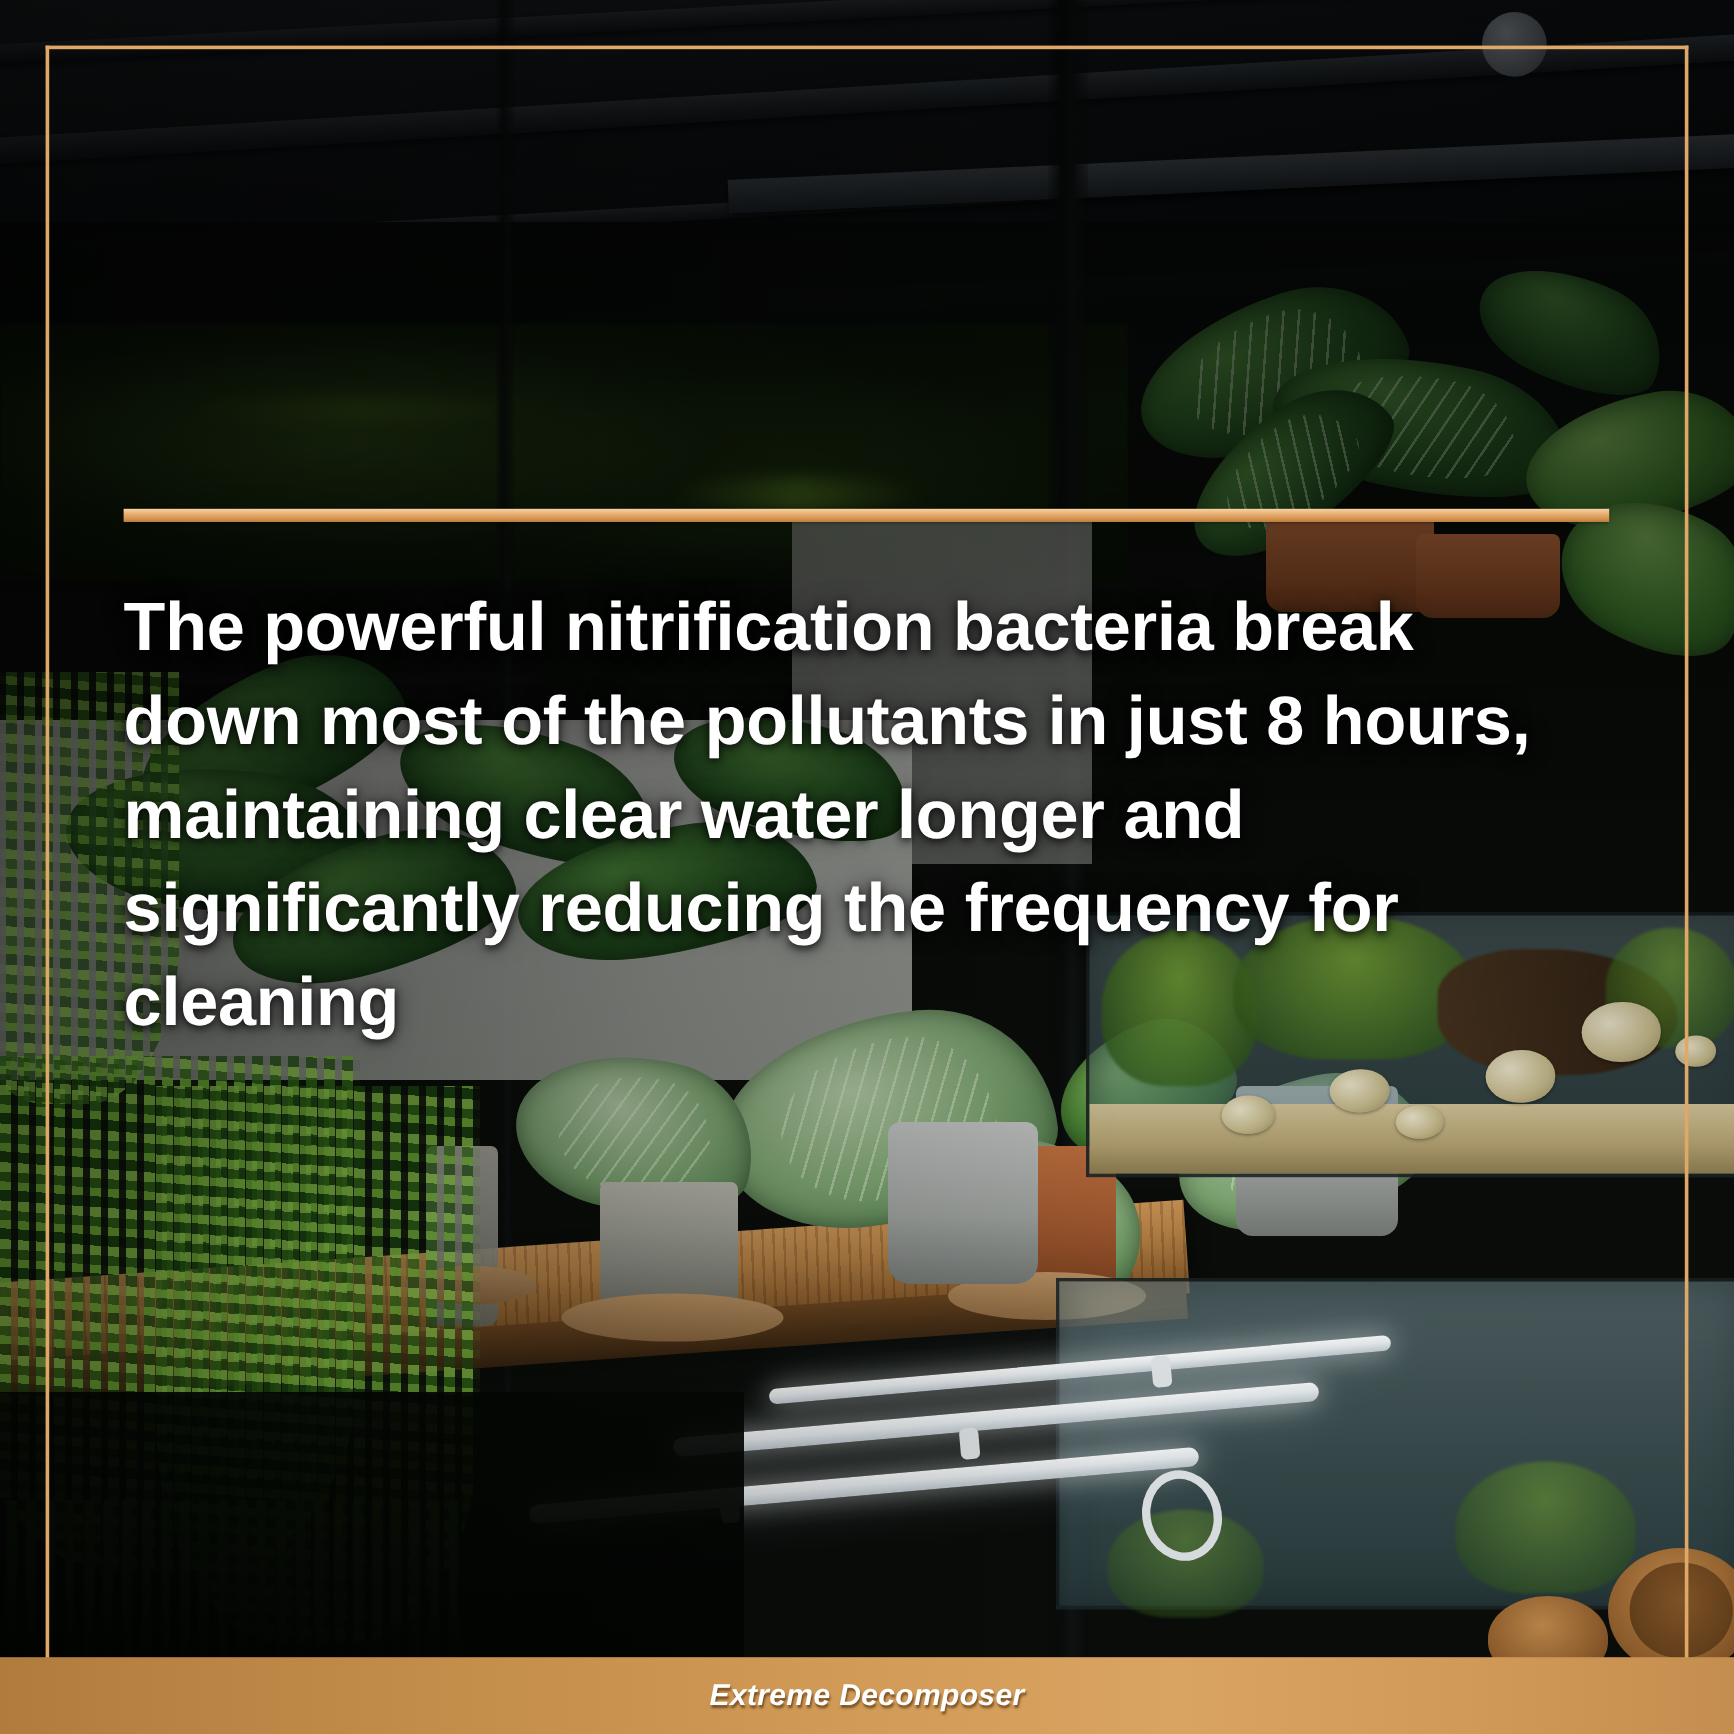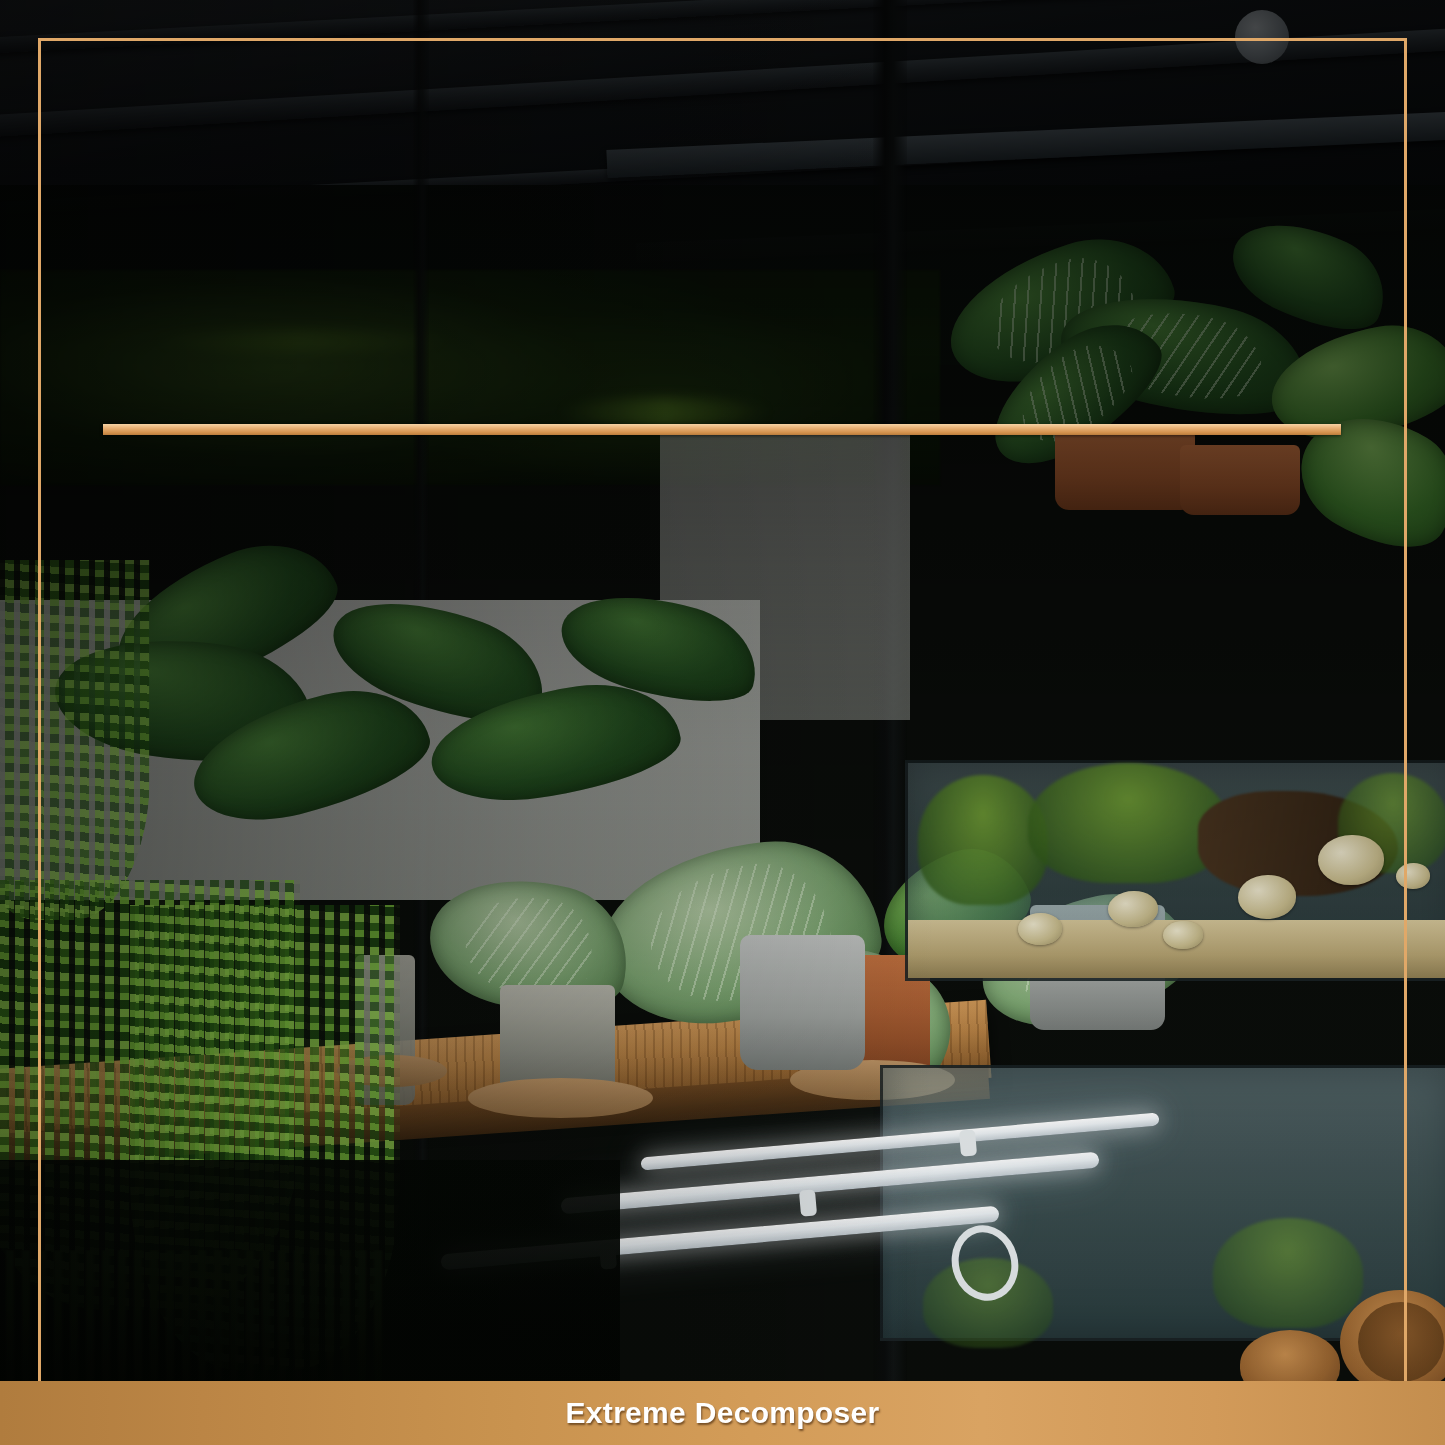--- a/index.html
+++ b/index.html
@@ -310,21 +310,22 @@
     background: linear-gradient(90deg,
        #b07c3e 0%, #bb8545 14%, #c8924e 34%, #d39c58 52%,
        #d9a362 68%, #d29a59 84%, #c48e4e 100%);
     display: flex;
     align-items: center;
     justify-content: center;
   }
   .footer-text {
     color: #ffffff;
     font-weight: 700;
-    font-size: 30px;
+    font-style: italic;
+    font-size: 25px;
     letter-spacing: .3px;
     text-shadow: 1px 2px 2px rgba(70,40,12,.65);
   }
 </style>
 </head>
 <body>
 
 <div id="stage">
 
   <div class="photo">
@@ -428,18 +429,19 @@
 
     <div class="scrim"></div>
     <div class="scrim-left"></div>
   </div>
 
   <div class="frame"></div>
 
 
   <div class="divider"></div>
 
+  <p class="body-copy">The powerful nitrification bacteria break down most of the pollutants in just 8 hours, maintaining clear water longer and significantly reducing the frequency for cleaning</p>
 
   <div class="footer">
     <span class="footer-text">Extreme Decomposer</span>
   </div>
 
 </div>
 
 </body></html>

